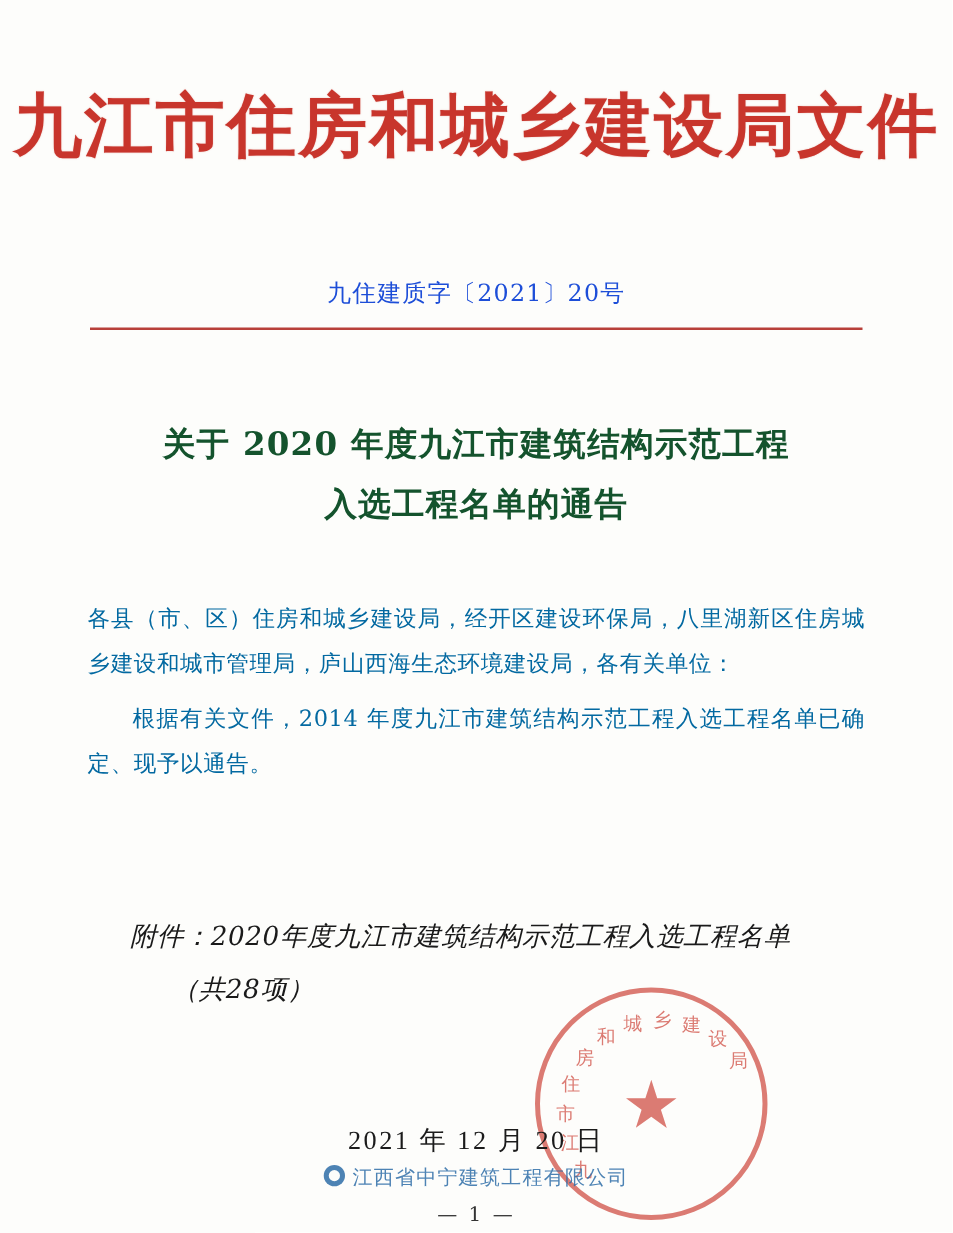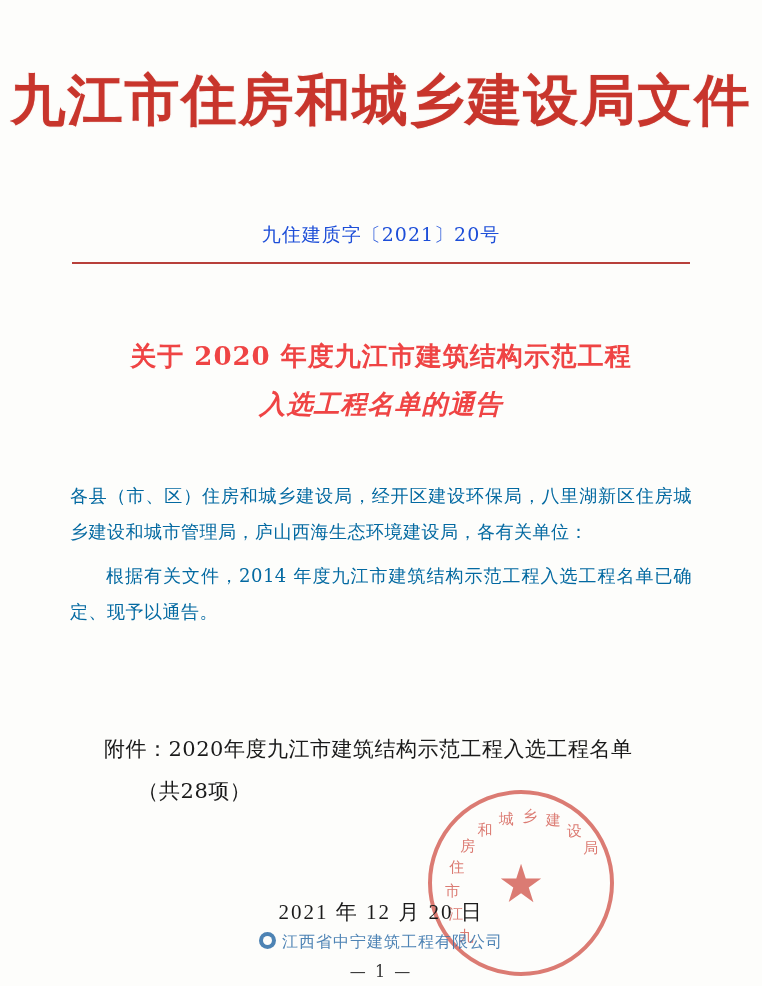--- a/index.html
+++ b/index.html
@@ -69,23 +69,23 @@
   .main-title {
     position: absolute;
     top: 332px;
     left: 0;
     width: 100%;
     text-align: center;
     font-size: 26px;
     font-weight: bold;
     line-height: 1.85;
     letter-spacing: 1px;
-    color: #ef4444;
-  }
-  .main-title .l2 { display: block; font-style: italic; }
+    color: #14532d;
+  }
+  .main-title .l2 { display: block; }
 
   
   .body-text {
     position: absolute;
     top: 478px;
     left: 70px;
     width: 622px;
     font-size: 18px;
     line-height: 2.0;
     letter-spacing: 0.5px;
@@ -97,20 +97,21 @@
 
   
   .attachment {
     position: absolute;
     top: 728px;
     left: 104px;
     width: 600px;
     font-size: 21px;
     line-height: 2.0;
     letter-spacing: 0.5px;
+    font-style: italic;
   }
   .attachment .sub { display: block; padding-left: 1.6em; }
 
   
   .seal {
     position: absolute;
     left: 428px;
     top: 790px;
     width: 178px;
     height: 178px;

